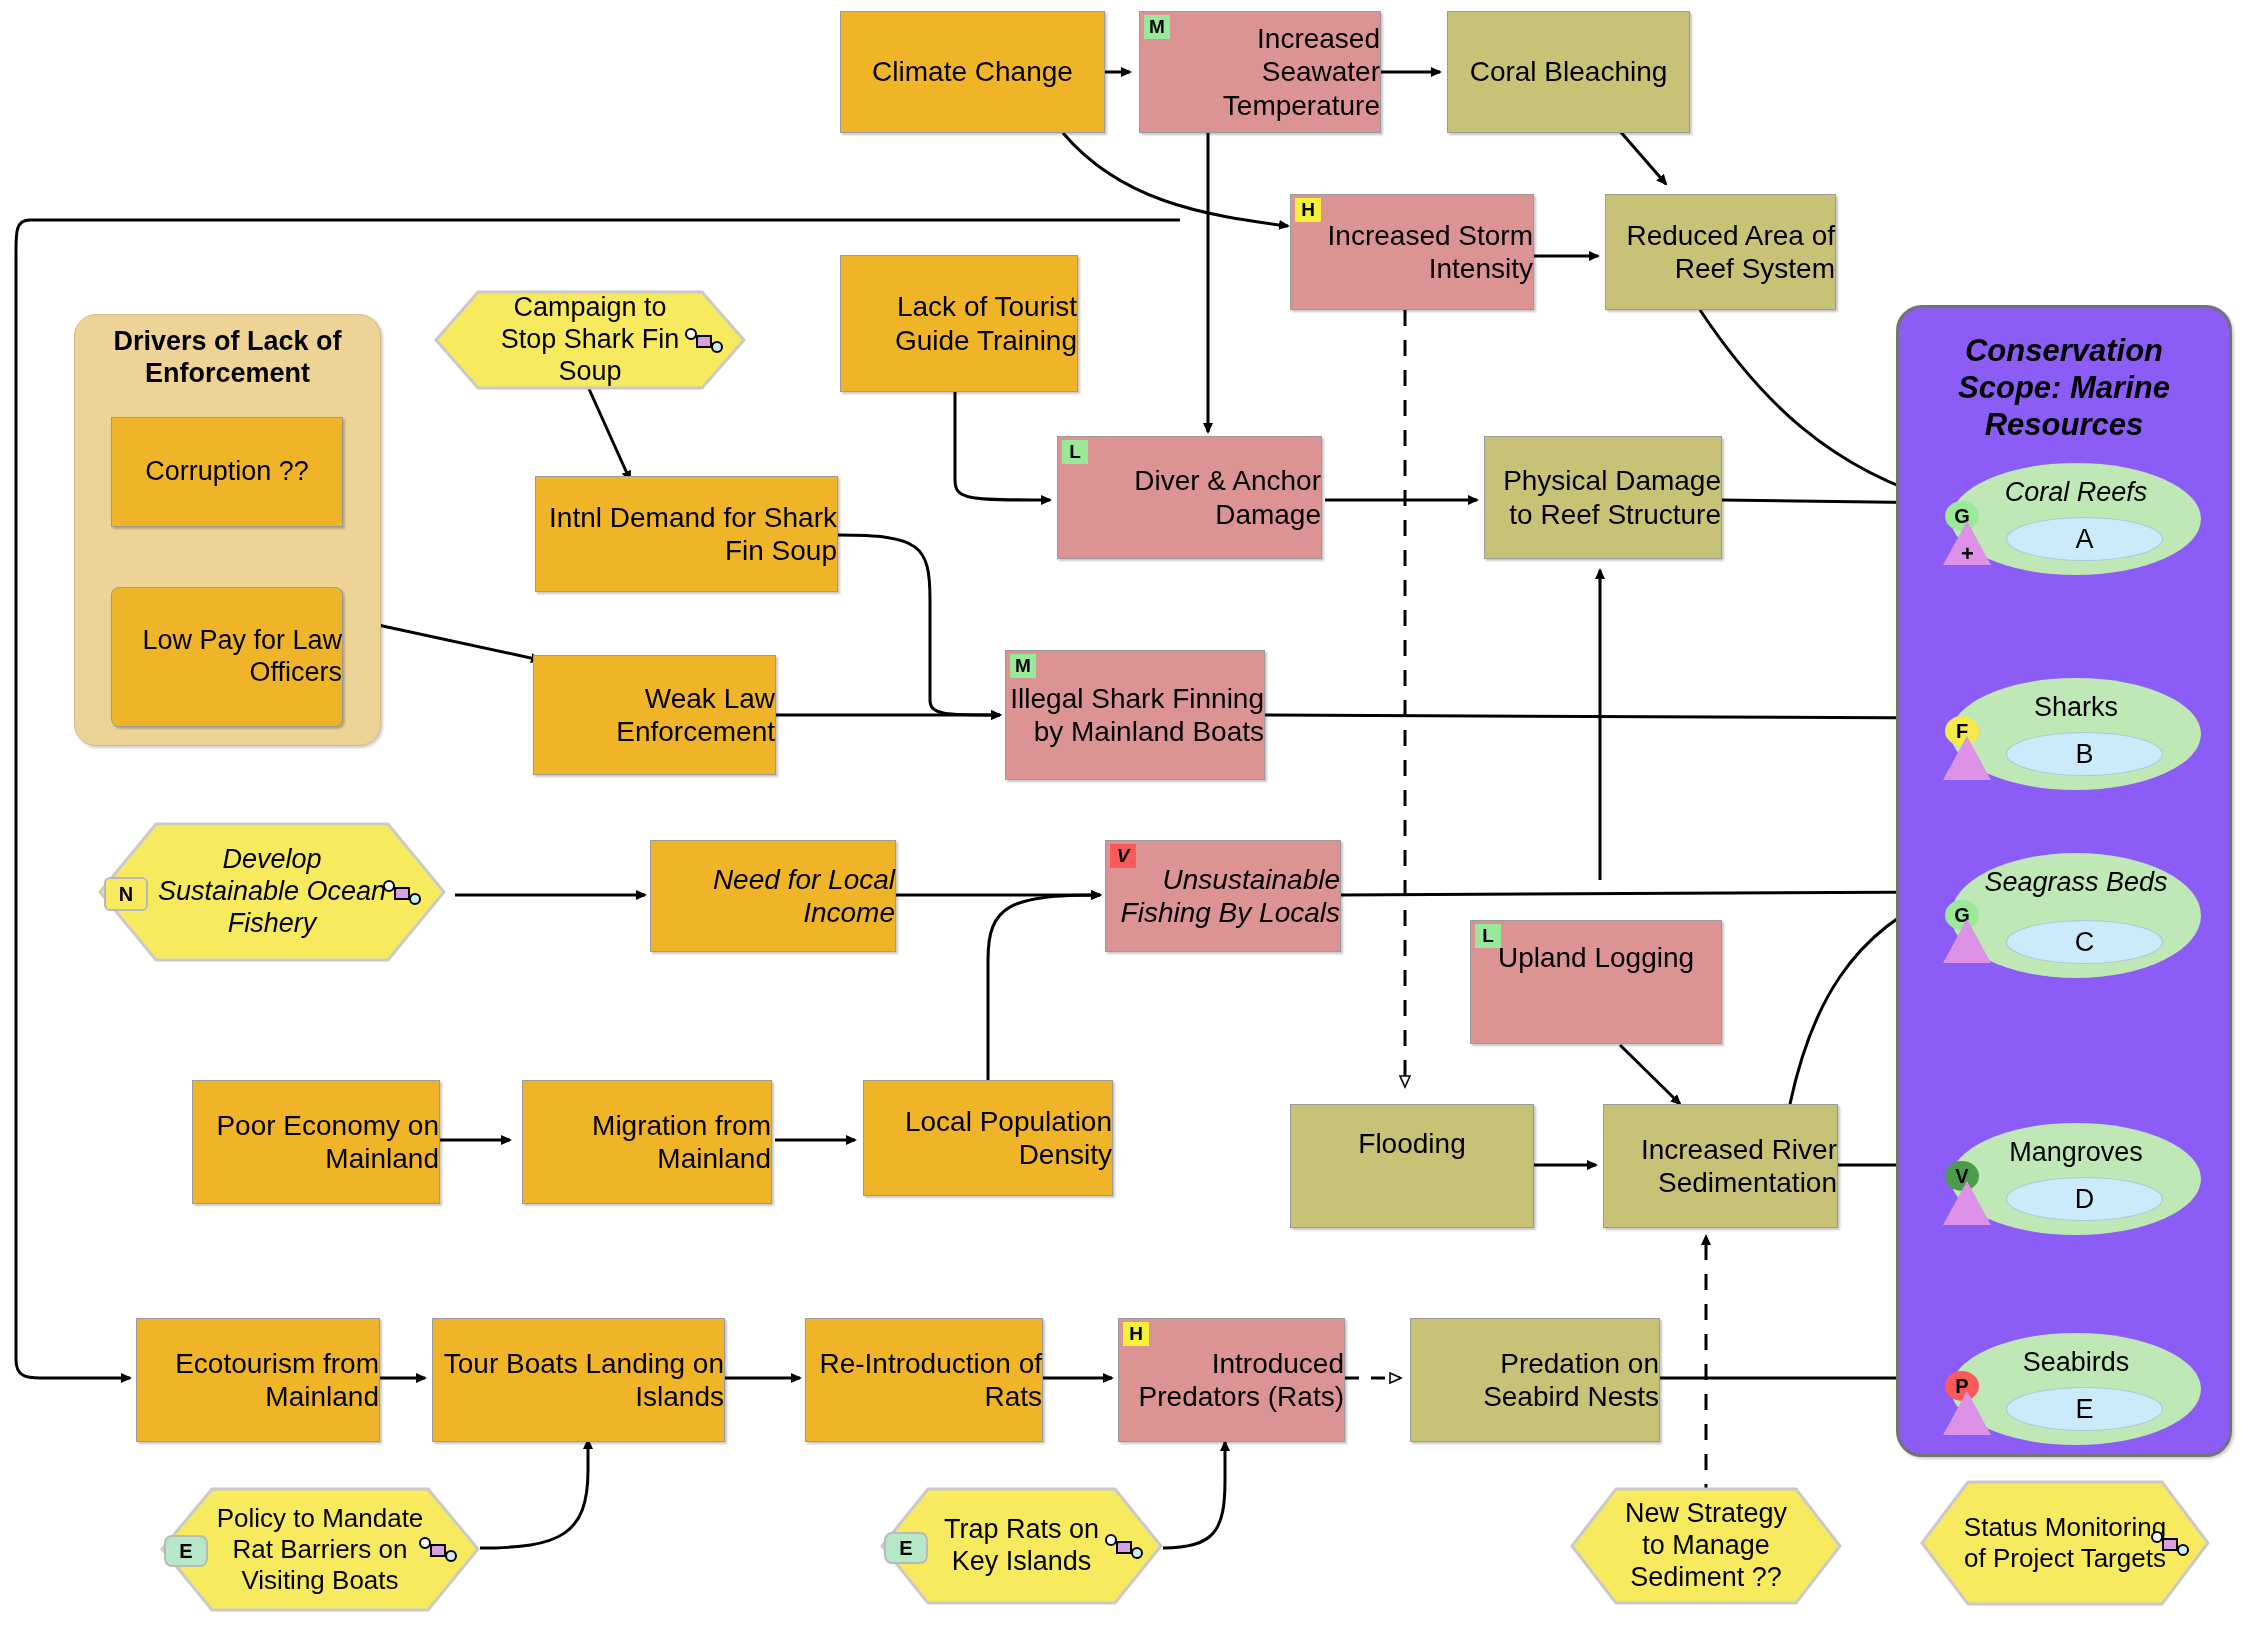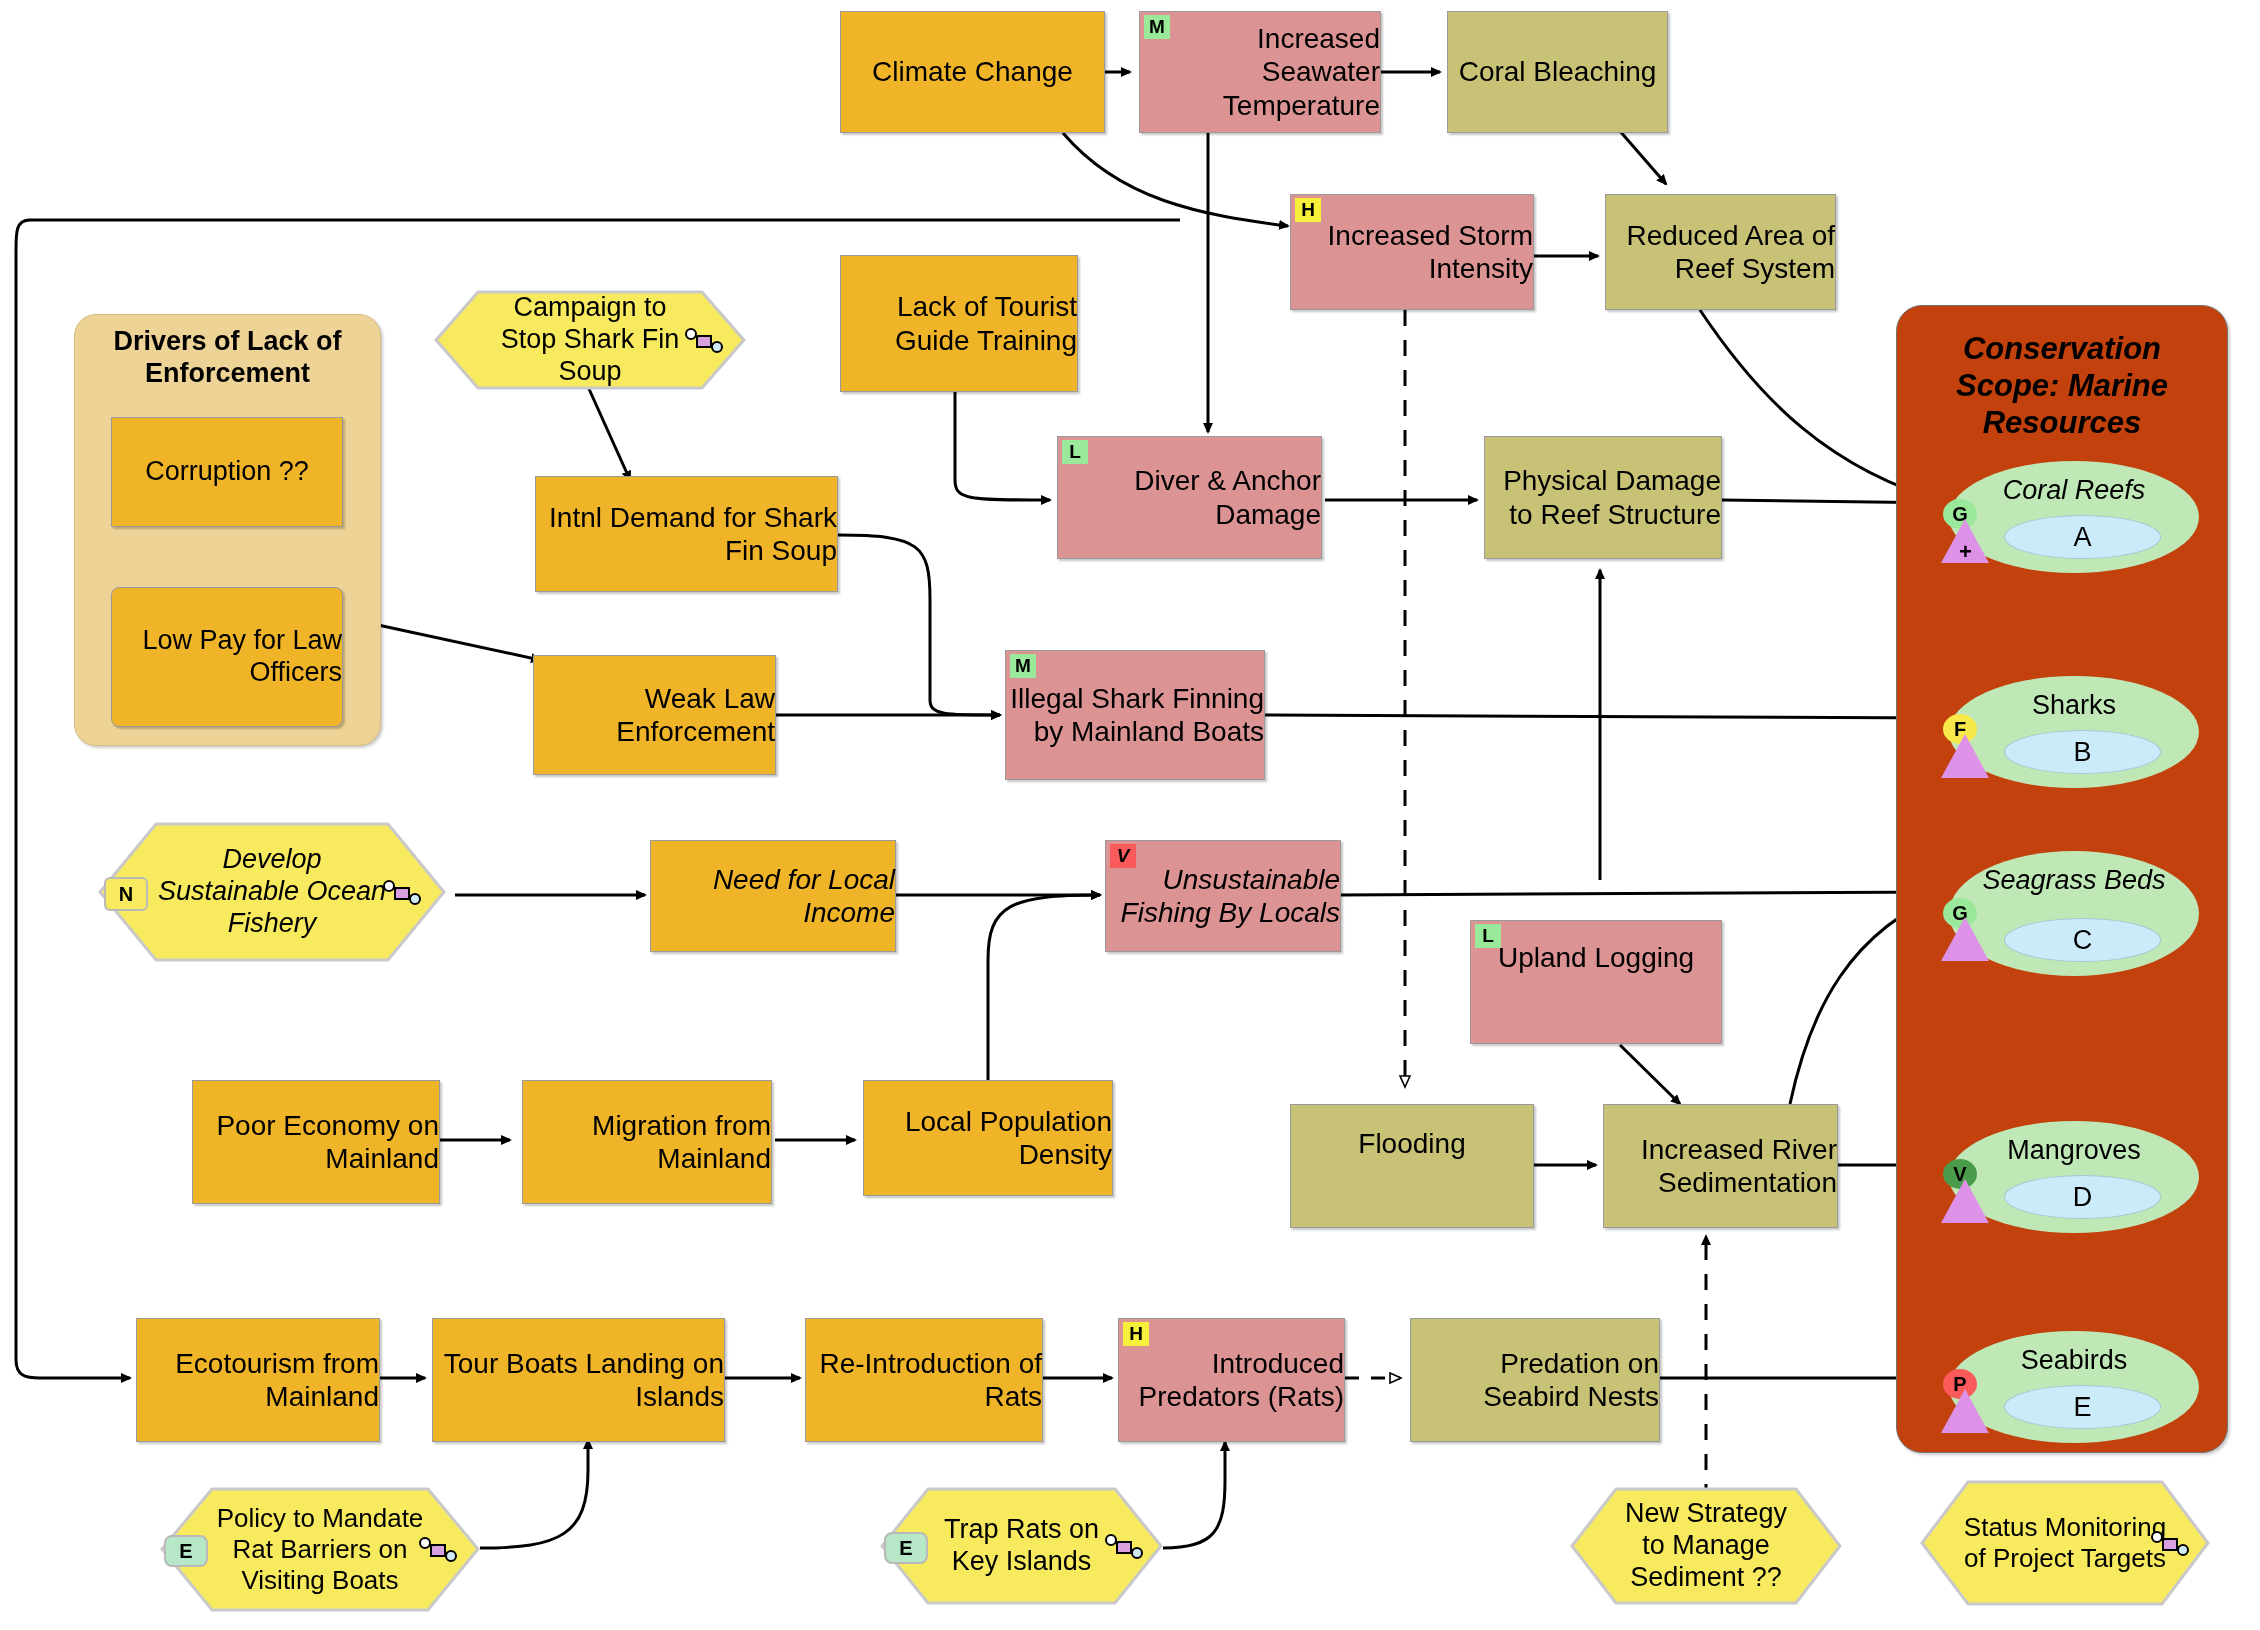--- a/index.html
+++ b/index.html
@@ -37,21 +37,21 @@
 
   
   .hex{position:absolute;}
   .hex svg{position:absolute;left:0;top:0;}
   .hex .htext{position:absolute;left:0;right:0;top:0;bottom:0;display:flex;align-items:center;
               justify-content:center;text-align:center;font-size:27px;line-height:1.18;padding:0 54px;
               box-sizing:border-box;}
   .hexmark{position:absolute;font-size:20px;font-weight:bold;display:flex;align-items:center;justify-content:center;}
 
   
-  .scope{position:absolute;background:#c2410c;border:1px solid #737373;border-radius:26px;
+  .scope{position:absolute;background:#8b5cf6;border:3px solid #737373;border-radius:26px;
          box-shadow:2px 2px 3px rgba(0,0,0,.2);}
   .scope-title{position:absolute;left:14px;right:14px;top:24px;text-align:center;
                font-size:31px;font-weight:bold;font-style:italic;line-height:1.2;}
   .target{position:absolute;}
   .target .outer{position:absolute;left:0;top:0;width:100%;height:100%;
                  background:#bfe8b6;border-radius:50%/50%;}
   .target .tname{position:absolute;left:0;right:0;top:14px;text-align:center;font-size:27px;line-height:1.15;}
   .target .inner{position:absolute;left:22%;bottom:14px;width:62%;height:42px;
                  background:#ccebfa;border:1px solid #a9c4d4;border-radius:50%/50%;
                  display:flex;align-items:center;justify-content:center;font-size:27px;}
@@ -165,21 +165,21 @@
 
   <div class="node box driver f28" style="left:840px;top:11px;width:265px;height:122px;">
     <span class="lbl">Climate Change</span>
   </div>
 
   <div class="node box threat f28" style="left:1139px;top:11px;width:242px;height:122px;">
     <span class="badge bg-green">M</span>
     <span class="lbl">Increased Seawater Temperature</span>
   </div>
 
-  <div class="node box result f28" style="left:1447px;top:11px;width:221px;height:122px;">
+  <div class="node box result f28" style="left:1447px;top:11px;width:243px;height:122px;">
     <span class="lbl">Coral Bleaching</span>
   </div>
 
   <div class="node box threat f28" style="left:1290px;top:194px;width:244px;height:116px;">
     <span class="badge bg-yellow">H</span>
     <span class="lbl">Increased Storm Intensity</span>
   </div>
 
   <div class="node box result f28" style="left:1605px;top:194px;width:231px;height:116px;">
     <span class="lbl">Reduced Area of Reef System</span>

